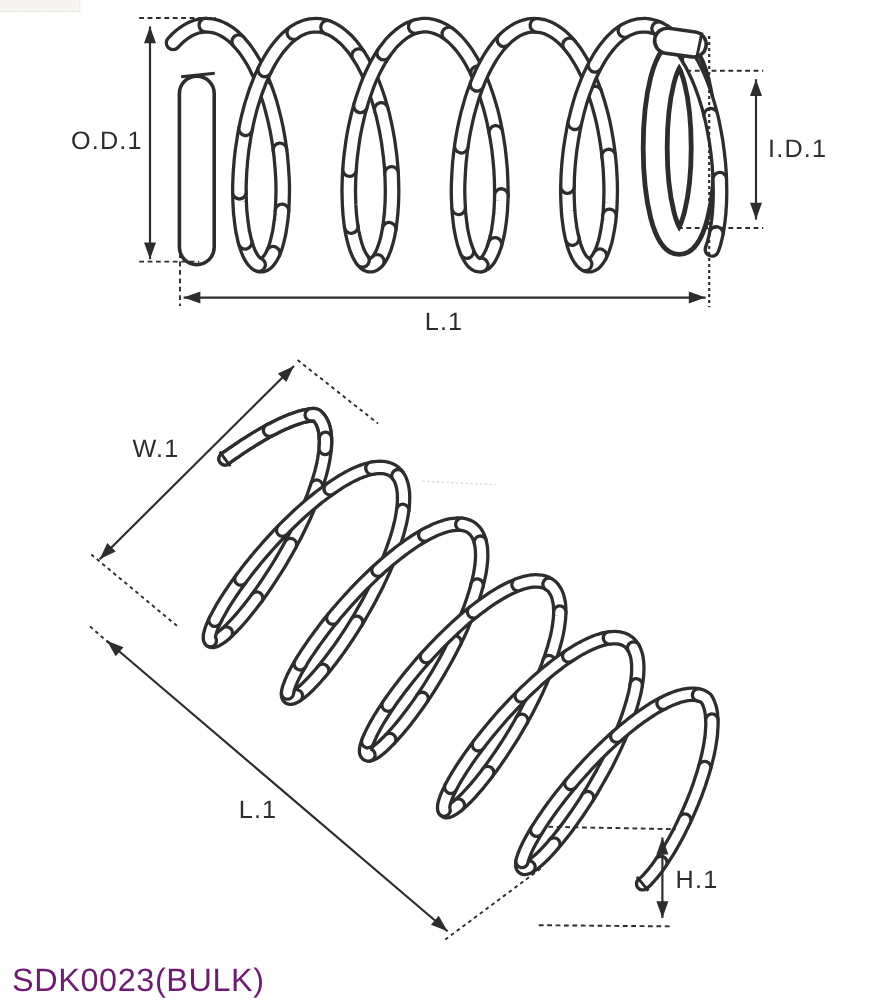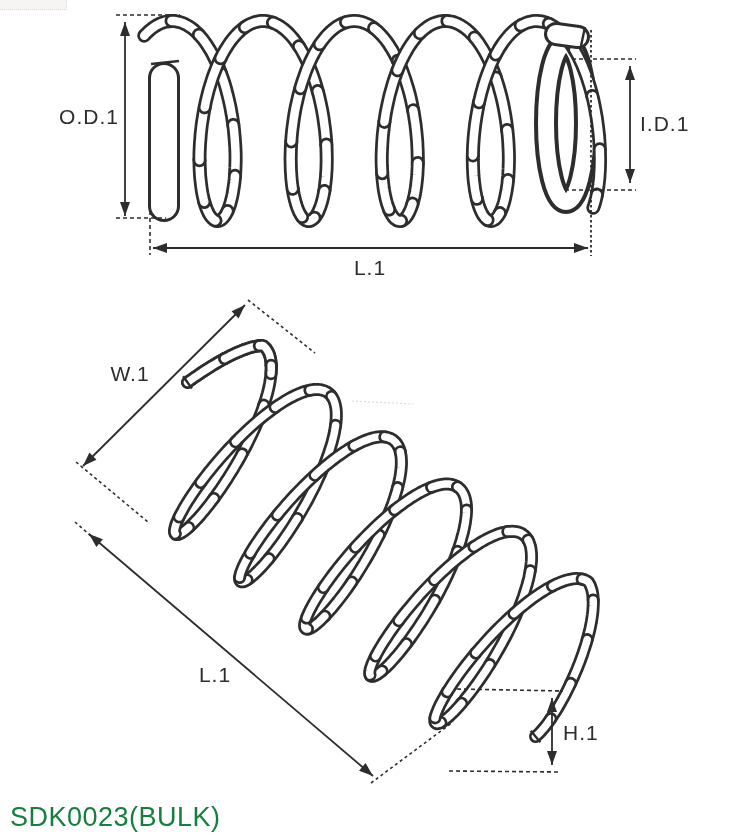--- a/index.html
+++ b/index.html
@@ -335,13 +335,13 @@
 
     <g>
       <line x1="457" y1="689" x2="563" y2="691" stroke="#2d2d2d" stroke-width="1.6" stroke-dasharray="4 3"></line>
       <line x1="449" y1="771" x2="561" y2="772" stroke="#2d2d2d" stroke-width="1.6" stroke-dasharray="4 3"></line>
       <line x1="552" y1="698" x2="552" y2="765" stroke="#2d2d2d" stroke-width="1.8" marker-start="url(#arr)" marker-end="url(#arr)"></line>
       <text x="563" y="740" text-anchor="start" class="dim-label">H.1</text>
     </g>
   </g>
 </svg>
 
-<div id="part-number" style="color: #15803d;">SDK0023(BULK)</div>
+<div id="part-number" style="color: #701a75;">SDK0023(BULK)</div>
 
 </body></html>

